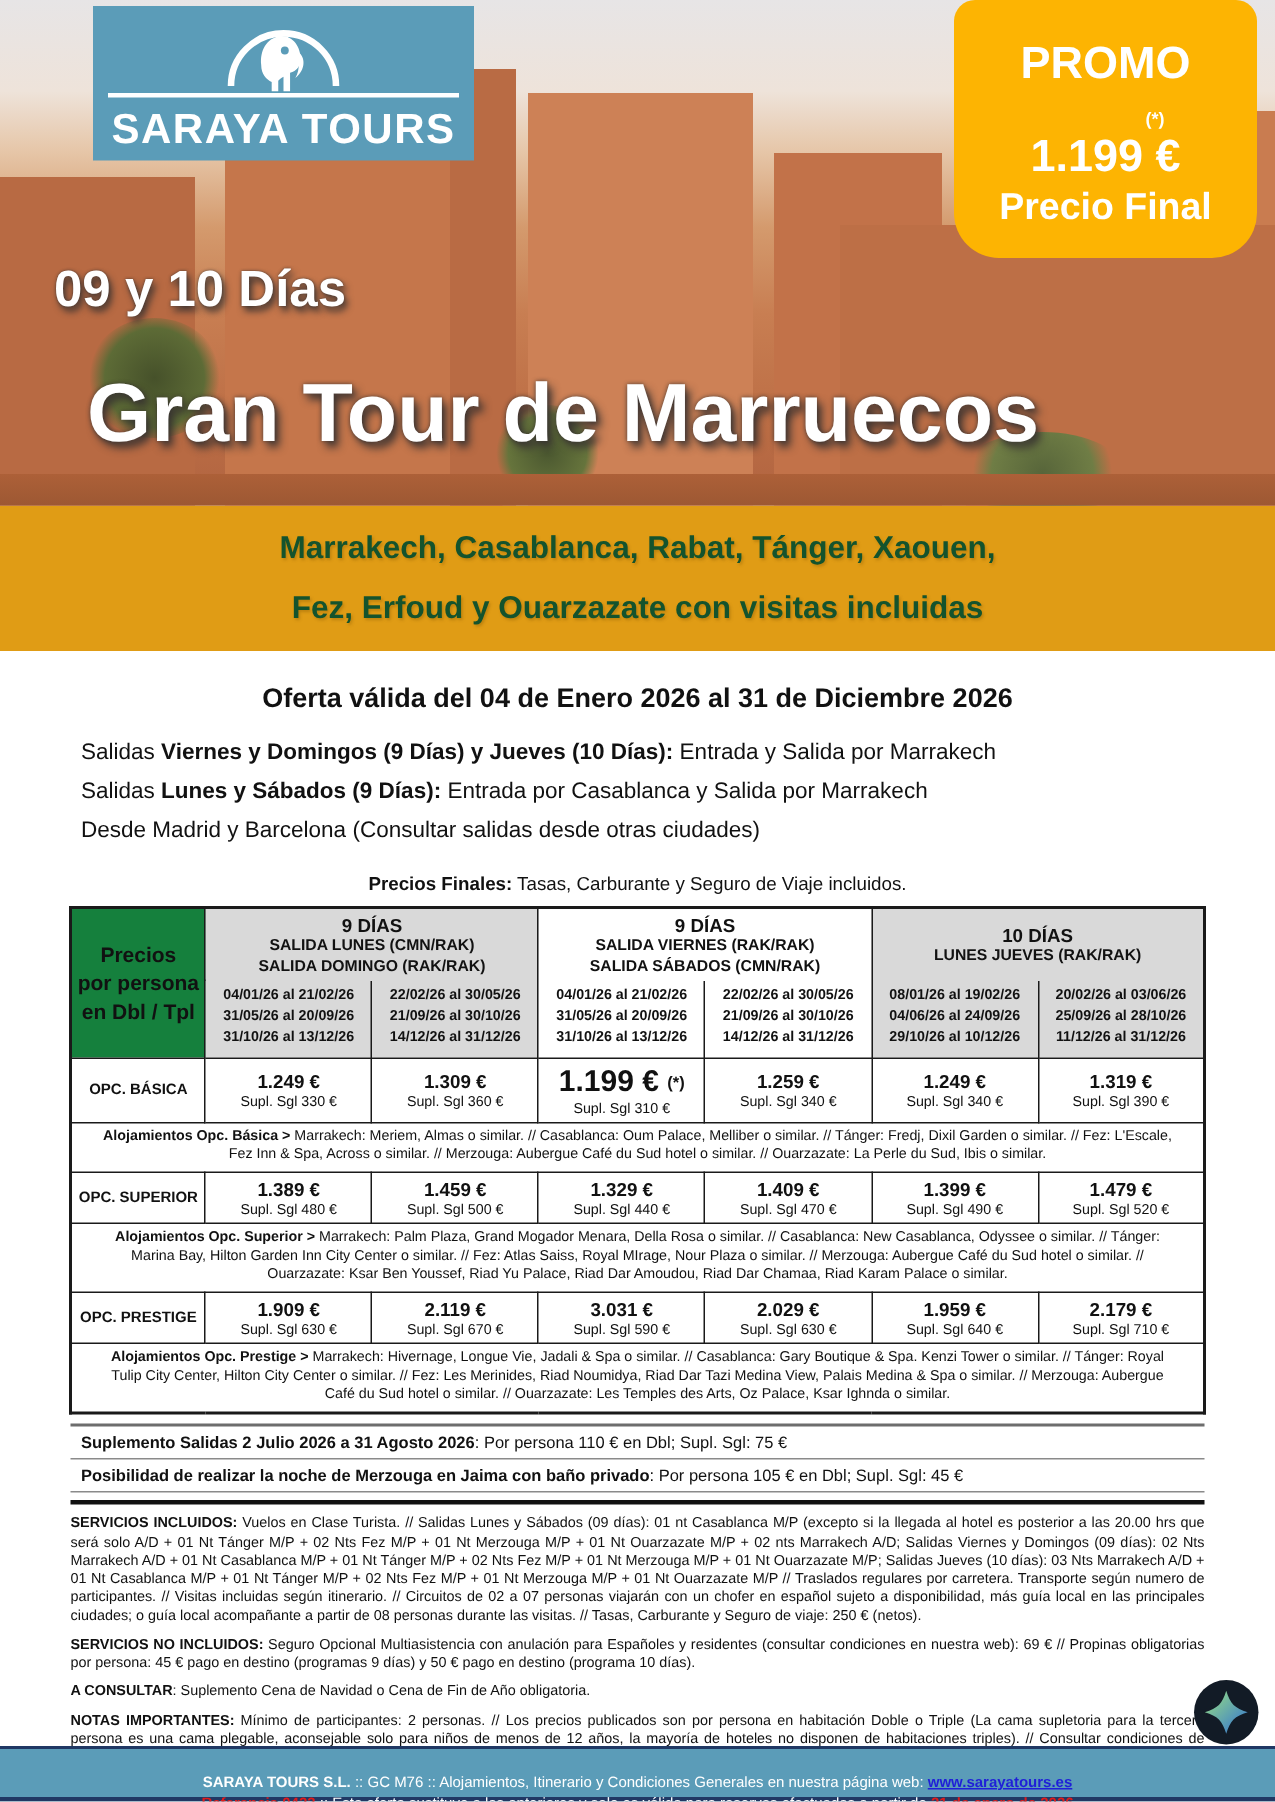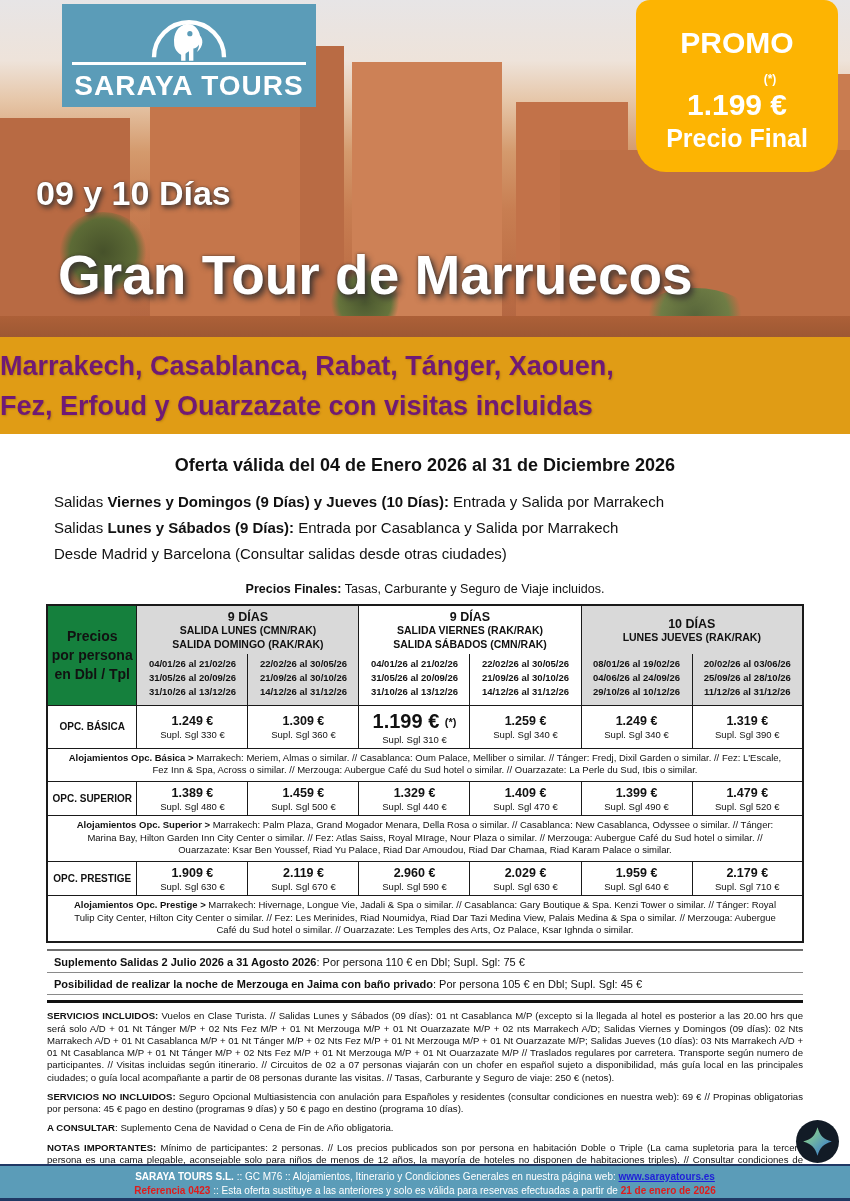--- a/index.html
+++ b/index.html
@@ -41,22 +41,22 @@
   .hero-days{
     position:absolute; left:36px; top:174px; color:#fff; font-weight:bold; font-size:34px;
     text-shadow:2px 3px 5px rgba(55,50,48,.95), 0 0 2px rgba(55,50,48,.8);
   }
   .hero-title{
     position:absolute; left:58px; top:243px; color:#fff; font-weight:bold; font-size:55px;
     white-space:nowrap; text-shadow:3px 4px 6px rgba(55,50,48,.95), 0 0 3px rgba(55,50,48,.8);
   }
   
   .banner{
-    width:850px; height:97px; background:var(--banner); color:#701a75; font-weight:bold;
-    font-size:27px; line-height:40px; text-align:left; padding-top:9px;
+    width:850px; height:97px; background:var(--banner); color:#14532d; font-weight:bold;
+    font-size:21px; line-height:40px; text-align:center; padding-top:9px;
     text-shadow:1px 1px 2px rgba(120,80,0,.35);
   }
   
   .validity{text-align:center; font-weight:bold; font-size:18px; margin-top:21px;}
   .salidas{margin:13px 0 0 54px; font-size:15px; line-height:26px;}
   .precios-line{text-align:center; font-size:12.5px; margin-top:15px;}
   
   table.prices{
     width:756px; margin:8px auto 0; border-collapse:collapse; table-layout:fixed;
     border:2px solid var(--line);
@@ -91,21 +91,21 @@
   .fine{margin:5px 47px 0; text-align:justify;}
   .fine p{font-size:9.6px; line-height:1.28; margin-top:7px;}
   
   .chat-widget{
     position:absolute; right:10px; top:1119px; width:45px; height:45px; border:none;
     background:transparent; padding:0; cursor:pointer; z-index:5;
   }
   .footer{
     position:absolute; left:0; right:0; bottom:0; height:37px; background:var(--teal);
     border-top:2px solid var(--navy); border-bottom:3px solid var(--navy);
-    color:#fff; text-align:center; font-size:10px; line-height:14px; padding-top:4px;
+    color:#fff; text-align:center; font-size:10px; line-height:14px; padding-top:16px;
   }
   .footer .red{color:var(--red); font-weight:bold;}
   .flink{color:var(--link); font-weight:bold; text-decoration:underline;}
 </style>
 </head>
 <body>
 
 <div class="page">
 
   <div class="hero">
@@ -270,21 +270,21 @@
       <td class="olabel">OPC. PRESTIGE</td>
       <td class="pcell">
             <div class="p">1.909 €</div>
             <div class="s">Supl. Sgl 630 €</div>
           </td>
       <td class="pcell">
             <div class="p">2.119 €</div>
             <div class="s">Supl. Sgl 670 €</div>
           </td>
       <td class="pcell">
-            <div class="p">2.960 €</div>
+            <div class="p">3.031 €</div>
             <div class="s">Supl. Sgl 590 €</div>
           </td>
       <td class="pcell">
             <div class="p">2.029 €</div>
             <div class="s">Supl. Sgl 630 €</div>
           </td>
       <td class="pcell">
             <div class="p">1.959 €</div>
             <div class="s">Supl. Sgl 640 €</div>
           </td>

